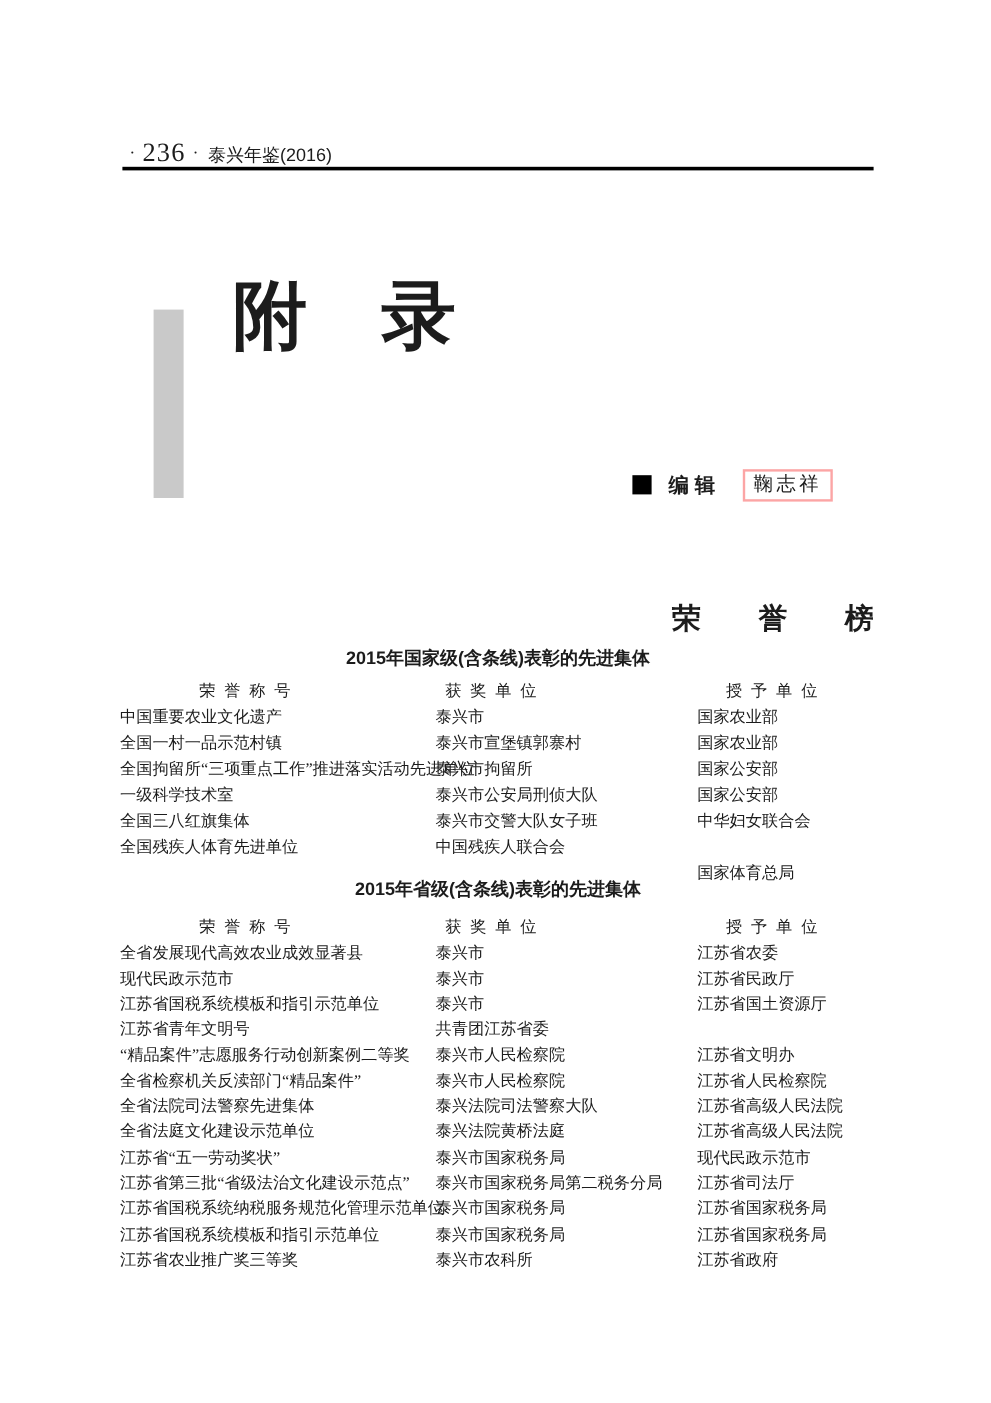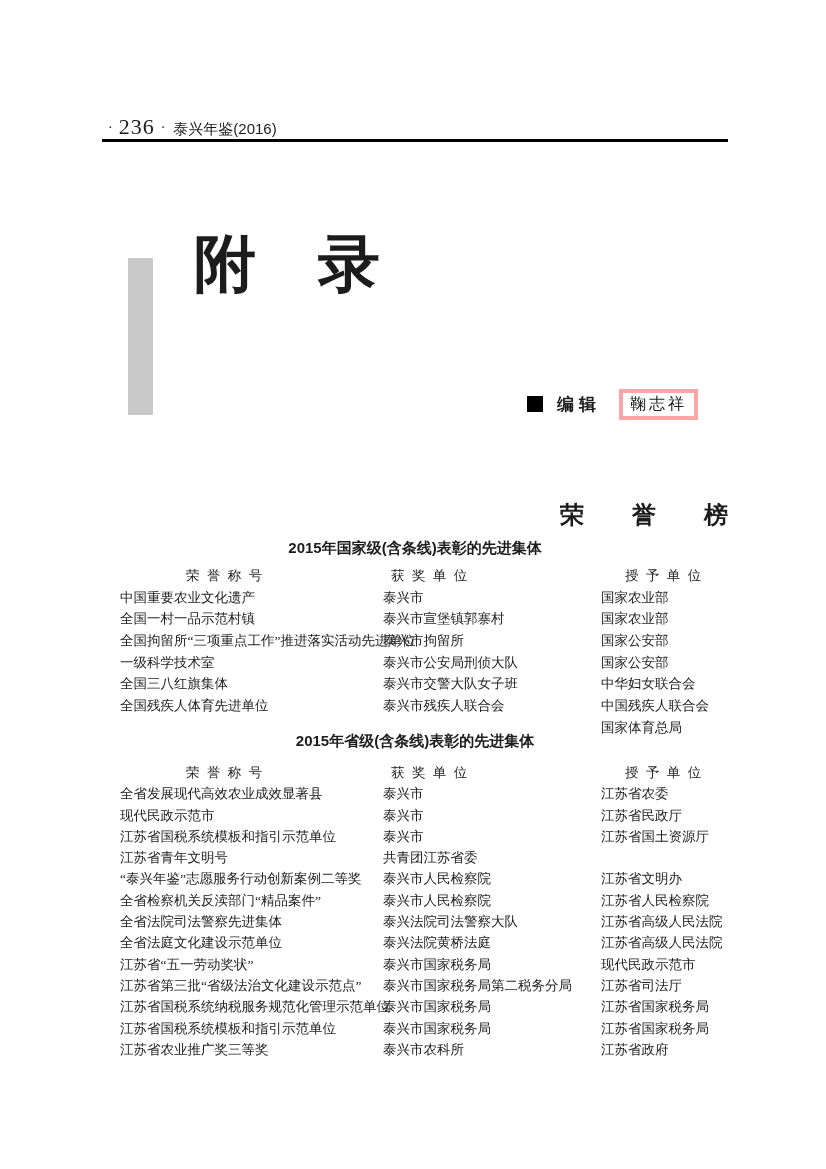--- a/index.html
+++ b/index.html
@@ -27,39 +27,39 @@
     position:absolute; left:190px; top:226px; margin:4px;
     font-size:62px; font-weight:bold; line-height:1.1; white-space:pre;
   }
   .editor-line {
     position:absolute; left:527px; top:390px; height:28px;
     display:flex; align-items:center; font-size:17px;
   }
   .editor-bullet { width:16px; height:16px; background:#000; display:inline-block; }
   .editor-label { font-weight:bold; letter-spacing:5px; margin-left:14px; }
   .editor-name-box {
-    margin-left:18px; border:4px solid #fca5a5; padding:0px 7px 2px 7px;
+    margin-left:18px; border:2px solid #fca5a5; padding:0px 7px 2px 7px;
     font-size:16px; letter-spacing:3px; line-height:21px;
   }
 
   
   .honor-title {
     position:absolute; left:102px; top:499px; width:626px; margin:0;
     text-align:right; font-size:24px; font-weight:bold;
     font-family:"Liberation Sans","DejaVu Sans",sans-serif; white-space:pre;
   }
   .section-subtitle {
     position:absolute; left:102px; width:626px; margin:0;
     text-align:center; font-size:15px; font-weight:bold;
     font-family:"Liberation Sans","DejaVu Sans",sans-serif;
   }
   #subtitle-0 { top:539px; }
   #subtitle-1 { top:732px; }
 
-  .honor-table { position:absolute; left:120px; width:621px; font-size:13.5px; }
+  .honor-table { position:absolute; left:100px; width:621px; font-size:13.5px; }
   #table-0 { top:565px; }
   #table-1 { top:762px; }
   .trow { display:flex; white-space:nowrap; }
   #table-0 .trow { height:21.7px; line-height:21.7px; }
   #table-1 .trow { height:21.3px; line-height:21.3px; }
   .tcell { overflow:visible; }
   .tcell.c0 { width:263px; }
   .tcell.c1 { width:218px; }
   .tcell.c2 { width:140px; }
   .thead .hdr { word-spacing:4px; }
@@ -115,21 +115,20 @@
         <div class="tcell c1">泰兴市公安局刑侦大队</div>
         <div class="tcell c2">国家公安部</div>
       </div>
       <div class="trow ">
         <div class="tcell c0">全国三八红旗集体</div>
         <div class="tcell c1">泰兴市交警大队女子班</div>
         <div class="tcell c2">中华妇女联合会</div>
       </div>
       <div class="trow ">
         <div class="tcell c0">全国残疾人体育先进单位</div>
-        <div class="tcell c1">泰兴市残疾人联合会</div>
         <div class="tcell c2">中国残疾人联合会</div>
       </div>
       <div class="trow ">
         <div class="tcell c0"></div>
         <div class="tcell c1"></div>
         <div class="tcell c2">国家体育总局</div>
       </div>
     </div>
 
   <h3 class="section-subtitle" id="subtitle-1">2015年省级(含条线)表彰的先进集体</h3>
@@ -152,21 +151,21 @@
       <div class="trow ">
         <div class="tcell c0">江苏省国税系统模板和指引示范单位</div>
         <div class="tcell c1">泰兴市</div>
         <div class="tcell c2">江苏省国土资源厅</div>
       </div>
       <div class="trow ">
         <div class="tcell c0">江苏省青年文明号</div>
         <div class="tcell c2">共青团江苏省委</div>
       </div>
       <div class="trow ">
-        <div class="tcell c0">“泰兴年鉴”志愿服务行动创新案例二等奖</div>
+        <div class="tcell c0">“精品案件”志愿服务行动创新案例二等奖</div>
         <div class="tcell c1">泰兴市人民检察院</div>
         <div class="tcell c2">江苏省文明办</div>
       </div>
       <div class="trow ">
         <div class="tcell c0">全省检察机关反渎部门“精品案件”</div>
         <div class="tcell c1">泰兴市人民检察院</div>
         <div class="tcell c2">江苏省人民检察院</div>
       </div>
       <div class="trow ">
         <div class="tcell c0">全省法院司法警察先进集体</div>

